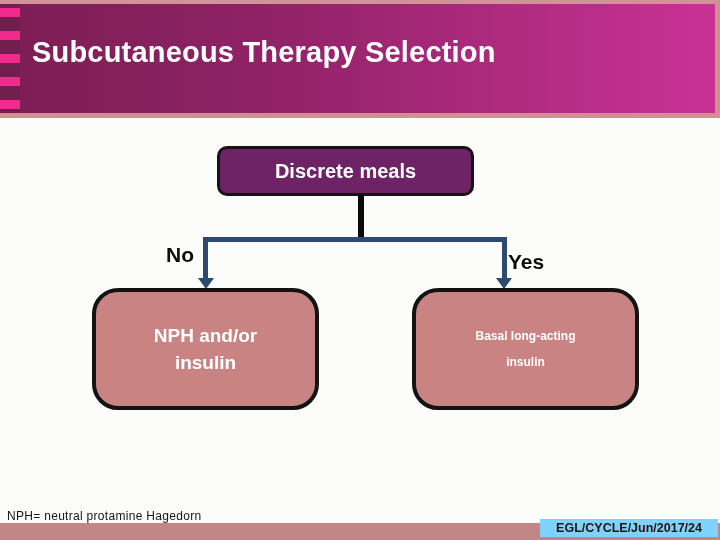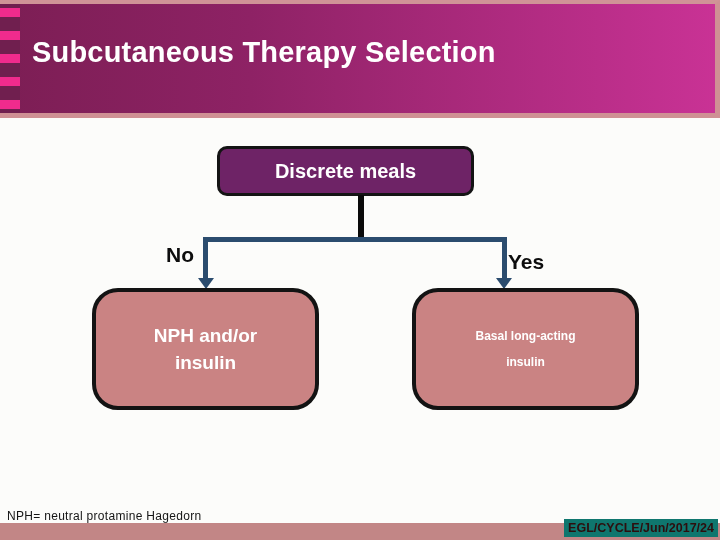--- a/index.html
+++ b/index.html
@@ -74,23 +74,23 @@
   .footnote {
     position:absolute; left:7px; top:499px;
     color:#151515; font-size:12px; letter-spacing:0.3px;margin-top:10px;
   }
   .bottom-bar {
     position:absolute; left:0; bottom:0; width:720px; height:17px;
     background:#c28686;
   }
   .citation {
     position:absolute; right:2px; top:519px; height:18px;
-    background:#0f766e; color:#2e0e0e;
+    background:#7dd3fc; color:#2e0e0e;
     font-size:12.5px; font-weight:bold; line-height:16px;
-    padding:1px 4px; white-space:nowrap;
+    padding:1px 16px; white-space:nowrap;
   }
 </style>
 </head>
 <body>
 
 <div class="slide">
 
   <div class="header">
     <div class="strip"></div>
     <div class="title">Subcutaneous Therapy Selection</div>

